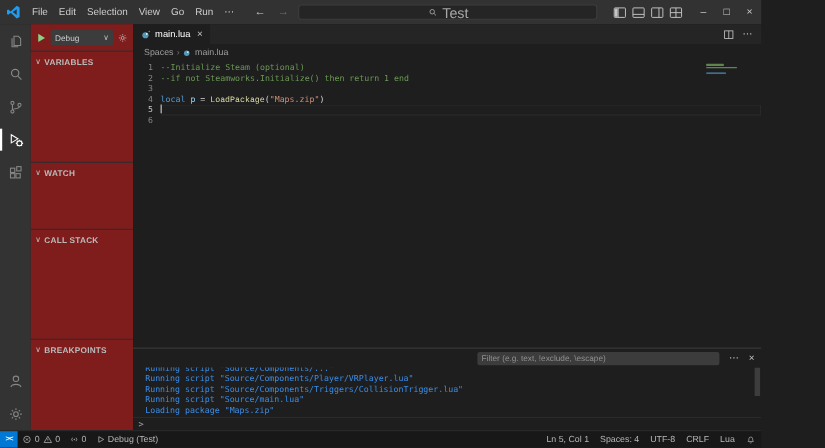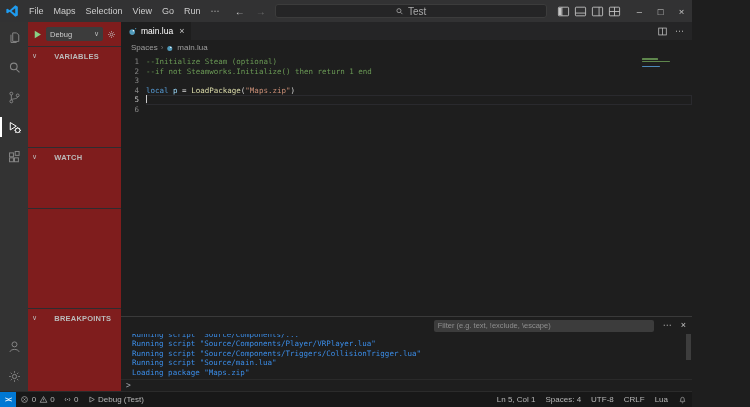--- a/index.html
+++ b/index.html
@@ -16,21 +16,21 @@
 
   
   .titlebar { flex: 0 0 22px; background: #323233; display: flex; align-items: center; }
   .logo { width: 24px; display: flex; justify-content: center; align-items: center; }
   .menubar { display: flex; height: 100%; align-items: center; }
   .menu-item { padding: 0 5px; font-size: 9px; color: #cccccc; line-height: 22px; cursor: default; }
   .titlebar-center { flex: 1; display: flex; align-items: center; justify-content: center; gap: 7px; min-width: 0; }
   .nav-arrow { font-size: 10px; color: #cccccc; padding: 0 2px; }
   .nav-arrow.fwd { color: #6e6e6e; }
   .command-center { width: 272px; height: 14px; background: #252526; border: 1px solid #3c3c3c; border-radius: 3px;
-    display: flex; align-items: center; justify-content: center; gap: 4px; font-size: 10px; color: #a9a9a9; }
+    display: flex; align-items: center; justify-content: center; gap: 4px; font-size: 13px; color: #a9a9a9; }
   .titlebar-right { display: flex; align-items: center; height: 100%; }
   .layout-icon { width: 17px; height: 100%; display: flex; align-items: center; justify-content: center; color: #c5c5c5; }
   .tb-sep { width: 6px; }
   .win-btn { width: 21px; height: 100%; display: flex; align-items: center; justify-content: center; font-size: 9.5px; color: #cccccc; }
 
   
   .main { flex: 1; display: flex; min-height: 0; }
 
   .activitybar { width: 28px; background: #333333; display: flex; flex-direction: column; align-items: center; }
   .activity-item { width: 28px; height: 30px; display: flex; align-items: center; justify-content: center; color: #868686; position: relative; }
@@ -42,21 +42,21 @@
   .sidebar { width: 93px; background: #7f1d1d; display: flex; flex-direction: column; }
   .debug-toolbar { height: 24px; display: flex; align-items: center; padding: 0 4px; gap: 3px; }
   .play-btn svg { width: 11px; height: 11px; }
   .config-dropdown { flex: 1; height: 14px; background: #3c3c3c; border-radius: 2px; display: flex; align-items: center;
     justify-content: space-between; padding: 0 4px; font-size: 7.5px; color: #cccccc; }
   .config-chevron { font-size: 7px; color: #bbbbbb; }
   .gear-btn { color: #c5c5c5; }
   .gear-btn svg { width: 11px; height: 11px; }
   .side-sections { flex: 1; display: flex; flex-direction: column; min-height: 0; }
   .side-section { display: flex; flex-direction: column; border-top: 1px solid #2d2d30; }
-  .side-header { height: 18px; display: flex; align-items: center; gap: 17px; padding-left: 4px;
+  .side-header { height: 18px; display: flex; align-items: center; gap: 3px; padding-left: 4px;
     font-size: 7.5px; font-weight: bold; color: #bbbbbb; letter-spacing: .2px; }
   .side-chevron { font-size: 7px; color: #bbbbbb; font-weight: normal; }
   .side-body { flex: 1; }
   .section-variables { height: 101px; }
   .section-watch { height: 61px; }
   .section-callstack { height: 100px; }
   .section-breakpoints { flex: 1; }
 
   
   .editor-col { flex: 1; display: flex; flex-direction: column; min-width: 0; background: #1e1e1e; }
@@ -72,21 +72,21 @@
 
   .code-area { flex: 1; position: relative; font-family: "DejaVu Sans Mono", "Liberation Mono", monospace; font-size: 7.5px; padding-top: 2px; }
   .code-line { display: flex; height: 9.6px; line-height: 9.6px; }
   .line-num { flex: 0 0 25px; text-align: right; padding-right: 7px; color: #858585; }
   .code-line.active .line-num { color: #c6c6c6; }
   .line-content { flex: 1; white-space: pre; color: #d4d4d4; }
   .code-line.active .line-content { box-shadow: inset 0 0 0 1px #2a2a2e; }
   .tok-comment { color: #6a9955; }
   .tok-keyword { color: #569cd6; }
   .tok-variable { color: #9cdcfe; }
-  .tok-func { color: #dcdcaa; }
+  .tok-func { color: #dcdcaa; font-family: Liberation Mono, monospace; }
   .tok-string { color: #ce9178; }
   .tok-plain { color: #d4d4d4; }
   .cursor { display: inline-block; width: 1px; height: 8px; background: #cccccc; vertical-align: -1px; }
   .minimap { position: absolute; top: 3px; right: 6px; width: 44px; }
   .minimap-line { height: 1.6px; margin-bottom: 1px; border-radius: 0.5px; opacity: 0.85; }
 
   
   .panel { flex: 0 0 75px; border-top: 1px solid #3a3a3a; display: flex; flex-direction: column; background: #1e1e1e; }
   .panel-header { flex: 0 0 17px; display: flex; align-items: center; padding: 0 6px 0 9px; gap: 9px; }
   .panel-tab { font-size: 7.5px; color: #969696; letter-spacing: .3px; height: 100%; display: flex; align-items: center;
@@ -121,21 +121,21 @@
 <div class="window">
 
   <div class="titlebar">
     <div class="logo">
       <svg width="14" height="14" viewBox="0 0 24 24">
           <path fill="#1f9cf0" d="M17.6 2.2L8.1 10.9 4.3 8 2.3 9v6l2 1 3.8-2.9 9.5 8.7 4.4-2.1v-15zM17.5 7.4v9.2L11.2 12z"></path>
         </svg>
     </div>
     <nav class="menubar">
         <span class="menu-item">File</span>
-        <span class="menu-item">Maps</span>
+        <span class="menu-item">Edit</span>
         <span class="menu-item">Selection</span>
         <span class="menu-item">View</span>
         <span class="menu-item">Go</span>
         <span class="menu-item">Run</span>
         <span class="menu-item">⋯</span>
       </nav>
     <div class="titlebar-center">
       <span class="nav-arrow">←</span>
       <span class="nav-arrow fwd">→</span>
       <div class="command-center">
@@ -263,20 +263,24 @@
             <div class="side-body"></div>
           </div>
           <div class="side-section section-watch">
             <div class="side-header">
               <span class="side-chevron">∨</span>
               <span>WATCH</span>
             </div>
             <div class="side-body"></div>
           </div>
           <div class="side-section section-callstack">
+            <div class="side-header">
+              <span class="side-chevron">∨</span>
+              <span>CALL STACK</span>
+            </div>
             <div class="side-body"></div>
           </div>
           <div class="side-section section-breakpoints">
             <div class="side-header">
               <span class="side-chevron">∨</span>
               <span>BREAKPOINTS</span>
             </div>
             <div class="side-body"></div>
           </div>
         </div>

